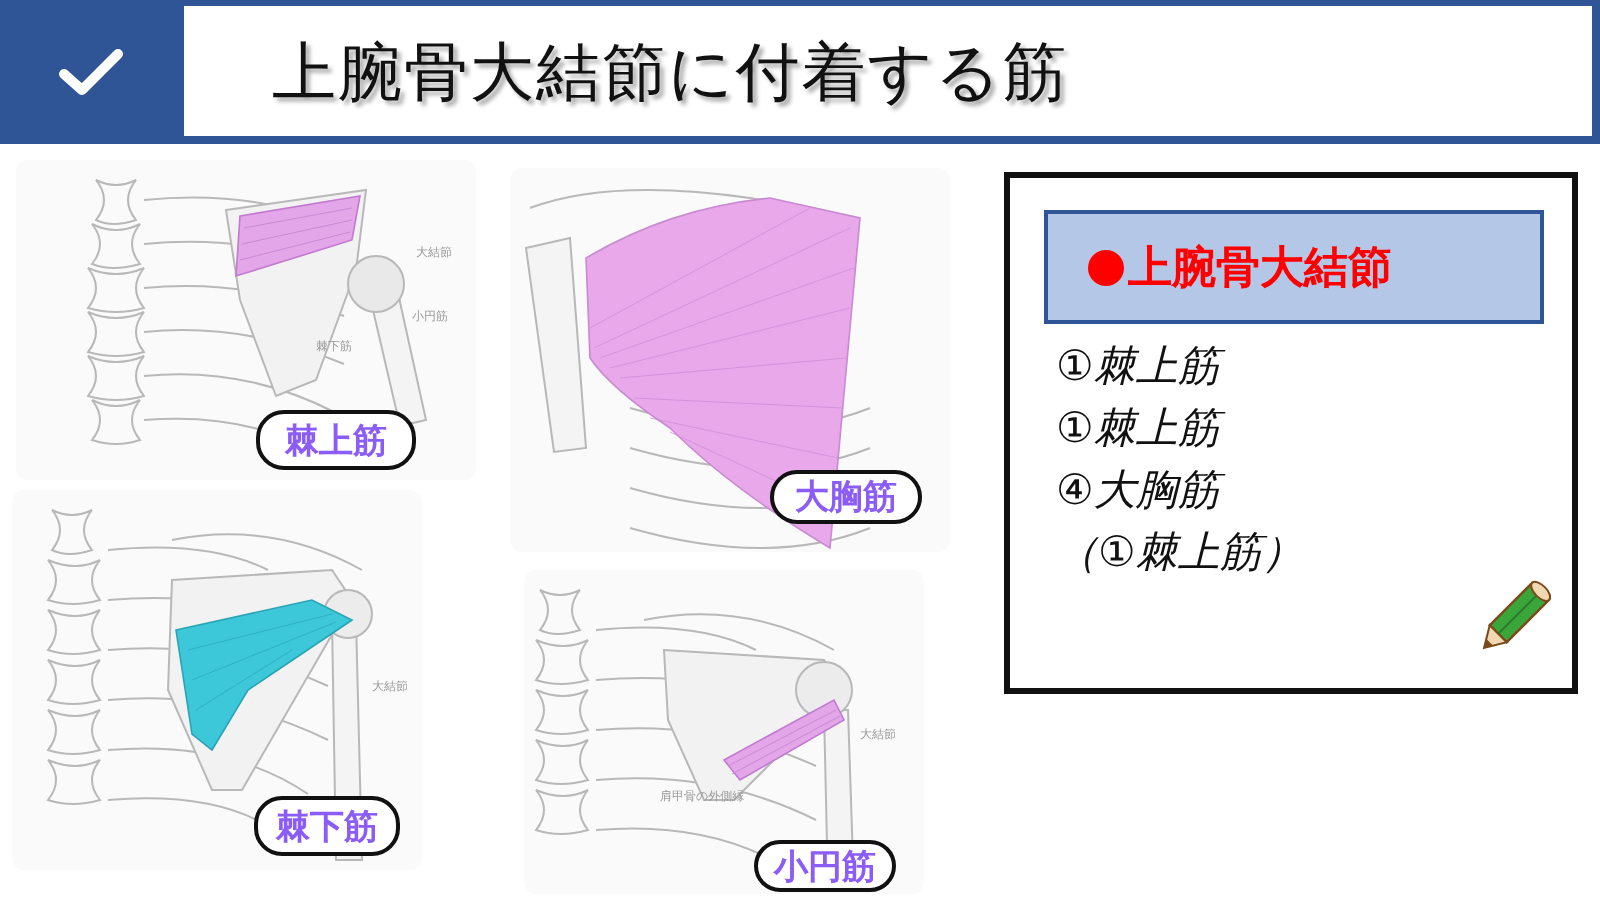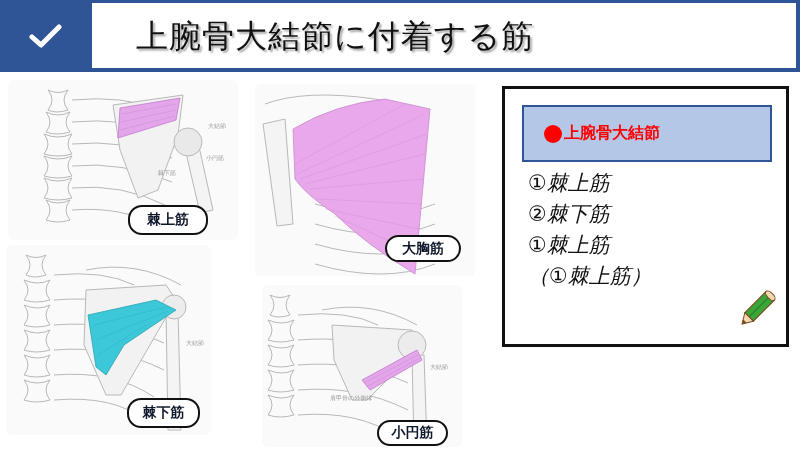--- a/index.html
+++ b/index.html
@@ -11,28 +11,28 @@
   .check-box { position: absolute; left: 0; top: 0; width: 91px; height: 72px; display: flex; align-items: center; justify-content: center; }
   .title-box { position: absolute; left: 91px; top: 2px; width: 706px; height: 67px; background: #ffffff; border: 1px solid #2f5597; text-align: right; }
   .title-text { position: absolute; left: 44px; top: 12px; font-size: 32px; color: #111; letter-spacing: 1px;
     text-shadow: 2px 2px 2px rgba(0,0,0,0.35); white-space: nowrap; }
 
   
   .illus { position: absolute; overflow: hidden; background: #fbfafb; border-radius: 6px; }
   .illus svg { position: absolute; left: 0; top: 0; }
 
   .label-box { position: absolute; background: #fff; border: 2.5px solid #111; border-radius: 14px;
-    display: flex; align-items: center; justify-content: center; font-size: 14px; color: #0f172a; font-weight: bold; }
+    display: flex; align-items: center; justify-content: center; font-size: 17px; color: #8b5cf6; font-weight: bold; }
 
   
   .panel { position: absolute; left: 502px; top: 86px; width: 287px; height: 261px; border: 3px solid #111; background: #fff; }
   .panel-head { position: absolute; left: 17px; top: 16px; width: 250px; height: 57px; background: #b4c7e7; border: 2px solid #2f5597;
     display: flex; align-items: center; padding-left: 20px; }
   .panel-head .dot { width: 18px; height: 18px; border-radius: 50%; background: #ff0000; margin-right: 2px; }
-  .panel-head .head-text { font-size: 16px; color: #ff0000; font-weight: bold; }
+  .panel-head .head-text { font-size: 22px; color: #ff0000; font-weight: bold; }
   .muscle-list { position: absolute; left: 23px; top: 79px; list-style: none; font-style: italic; }
   .muscle-list li { font-size: 21px; line-height: 31px; color: #111; white-space: nowrap; }
   .pencil { position: absolute; left: 232px; top: 196px; }
 </style>
 </head>
 <body>
 
 <div class="header">
   <div class="check-box">
     <svg width="34" height="28" viewBox="0 0 34 28">
@@ -174,22 +174,22 @@
 </div>
 <div class="label-box" style="left:377px; top:420px; width:71px; height:26px;">小円筋</div>
 
 <div class="panel">
   <div class="panel-head">
     <span class="dot"></span>
     <span class="head-text">上腕骨大結節</span>
   </div>
   <ul class="muscle-list">
     <li>①棘上筋</li>
-    <li>②棘下筋</li>
     <li>①棘上筋</li>
+    <li>④大胸筋</li>
     <li>（①棘上筋）</li>
   </ul>
   <svg class="pencil" width="44" height="44" viewBox="0 0 44 44">
     <g transform="rotate(-45 22 22)">
       <rect x="8" y="16" width="30" height="12" fill="#3aa63a" stroke="#7a4a1a" stroke-width="1.2"></rect>
       <line x1="8" y1="22" x2="38" y2="22" stroke="#2a7a2a" stroke-width="1"></line>
       <ellipse cx="38" cy="22" rx="3" ry="6" fill="#f2d8b0" stroke="#7a4a1a" stroke-width="1"></ellipse>
       <polygon points="8,16 -2,22 8,28" fill="#f2d8b0" stroke="#7a4a1a" stroke-width="1"></polygon>
       <polygon points="2,19.5 -2,22 2,24.5" fill="#7a4a1a"></polygon>
     </g>

